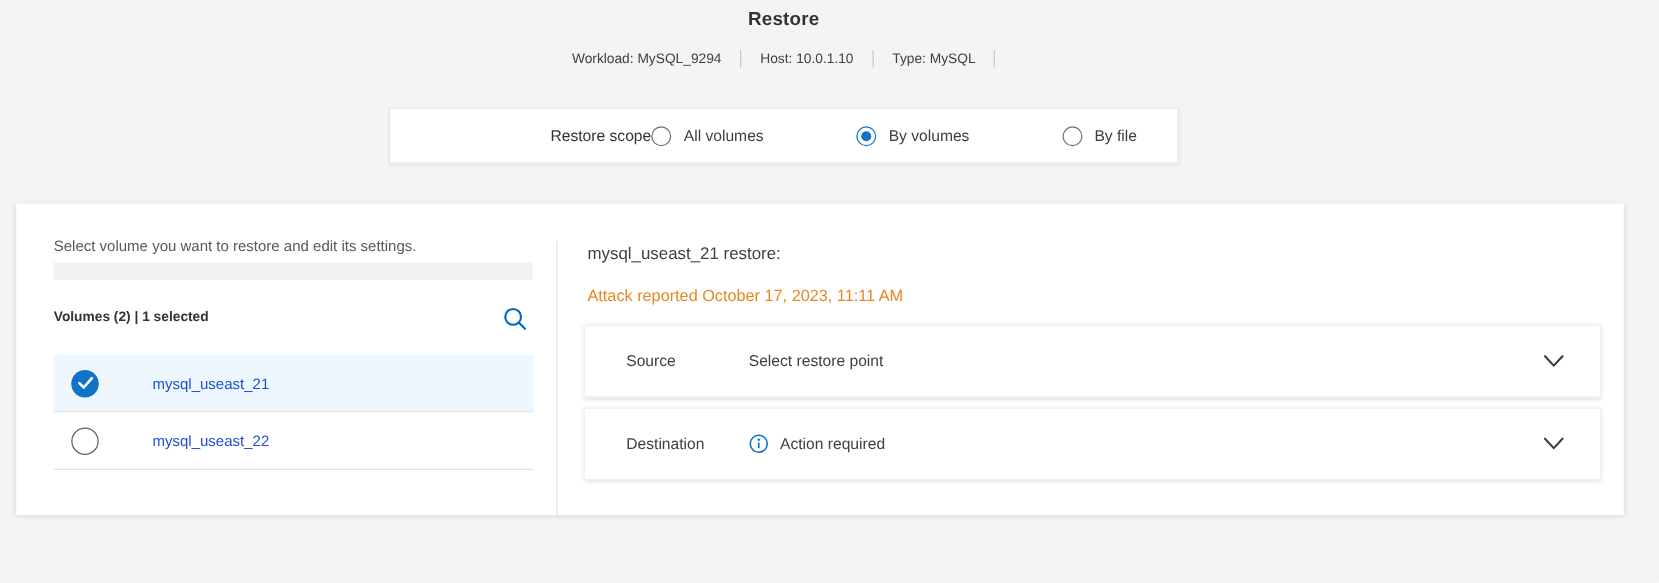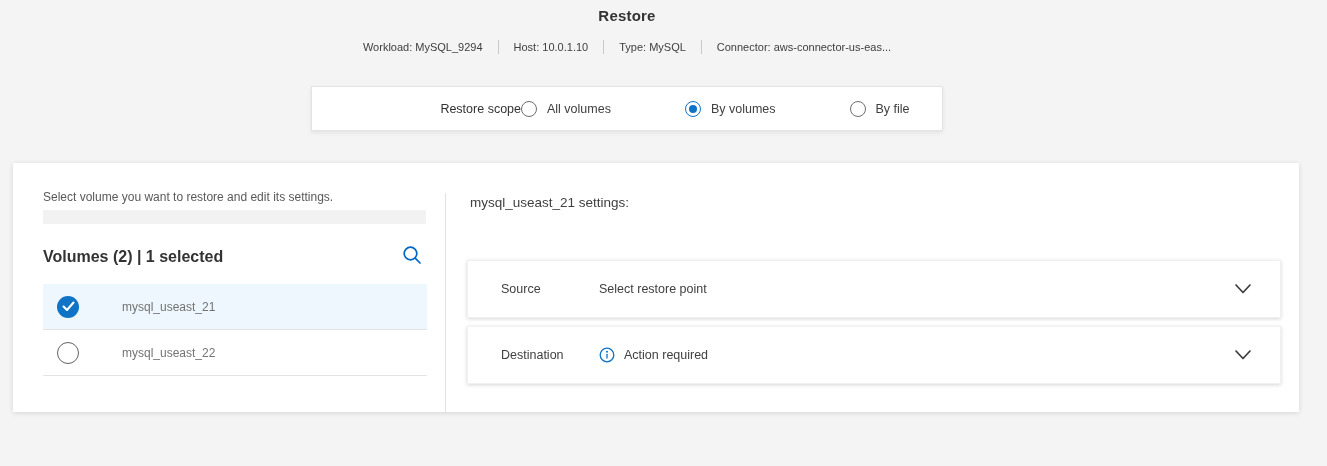--- a/index.html
+++ b/index.html
@@ -25,35 +25,35 @@
   .radio-dot { width:8px; height:8px; border-radius:50%; background:#1074c6; }
   .scope-option-label { font-size:12.5px; color:#404040; }
 
   
   .card { position:absolute; left:13px; top:163px; width:1286px; height:249px; background:#fff;
           box-shadow:0 1px 5px rgba(0,0,0,.13); }
 
   
   .instruction { position:absolute; left:30px; top:27px; font-size:12px; color:#595959; }
   .placeholder-strip { position:absolute; left:30px; top:47px; width:383px; height:14px; background:#f2f2f2; }
-  .volumes-summary { position:absolute; left:30px; top:85px; font-size:16px; font-weight:700; color:#333; }
+  .volumes-summary { position:absolute; left:30px; top:85px; font-size:11px; font-weight:700; color:#333; }
   .search-btn { position:absolute; left:388px; top:81px; width:22px; height:22px; cursor:pointer; }
 
   .table { position:absolute; left:30px; top:121px; width:384px; }
   .thead { position:relative; height:36px; background:#d9ecf8; display:flex; align-items:center; }
   .thead .col-label { position:absolute; left:79px; font-size:12.5px; font-weight:600; color:#333; }
   .sort-icon { position:absolute; left:240px; top:11px; cursor:pointer; }
   .col-resize { position:absolute; left:262px; top:9px; width:1px; height:18px; background:#9e9e9e; }
   .trow { position:relative; height:46px; display:flex; align-items:center; border-bottom:1px solid #e4e4e4; cursor:pointer; background:#fff; }
   .trow.selected { background:#eef7fd; }
   .row-select { position:absolute; left:14px; width:22px; height:22px; border-radius:50%;
                 display:flex; align-items:center; justify-content:center; }
   .row-select.checked { background:#1074c6; }
   .row-select.unchecked { border:1.5px solid #5f6368; background:#fff; }
-  .row-name { position:absolute; left:79px; font-size:12px; color:#737373; }
+  .row-name { position:absolute; left:79px; font-size:12px; color:#1d4ed8; }
 
   .v-divider { position:absolute; left:432px; top:30px; width:1px; height:221px; background:#e3e3e3; }
 
   
   .settings-title { position:absolute; left:457px; top:32px; font-size:13.5px; color:#404040; }
   .alert-text { position:absolute; left:457px; top:66px; font-size:13px; color:#e8871f; }
 
   .accordion { position:absolute; left:454px; width:814px; height:58px; background:#fff;
                border:1px solid #f0f0f0; box-shadow:0 1px 4px rgba(0,0,0,.16);
                display:flex; align-items:center; padding-left:33px; cursor:pointer; }
@@ -71,21 +71,20 @@
 
   <div class="header">
     <div class="page-title">Restore</div>
     <div class="meta-line">
       <span>Workload: MySQL_9294</span>
       <span class="meta-sep"></span>
       <span>Host: 10.0.1.10</span>
       <span class="meta-sep"></span>
       <span>Type: MySQL</span>
       <span class="meta-sep"></span>
-      <span>Connector: aws-connector-us-eas...</span>
     </div>
   </div>
 
   <div class="scope-bar">
     <span class="scope-label">Restore scope</span>
     <div class="scope-options">
       <div class="scope-option">
         <span class="radio-outer"></span>
         <span class="scope-option-label">All volumes</span>
       </div>
@@ -127,21 +126,22 @@
       </div>
 
       <div class="trow">
         <span class="row-select unchecked"></span>
         <span class="row-name">mysql_useast_22</span>
       </div>
     </div>
 
     <div class="v-divider"></div>
 
-    <div class="settings-title">mysql_useast_21 settings:</div>
+    <div class="settings-title">mysql_useast_21 restore:</div>
+    <div class="alert-text">Attack reported October 17, 2023, 11:11 AM</div>
 
     <div class="accordion destination">
       <span class="acc-label">Destination</span>
       <span class="acc-value">
         <svg class="info-icon" viewBox="0 0 16 16">
           <circle cx="8" cy="8" r="6.8" fill="none" stroke="#1074c6" stroke-width="1.3"></circle>
           <circle cx="8" cy="4.8" r="1" fill="#1074c6"></circle>
           <rect x="7.35" y="6.7" width="1.3" height="5" rx="0.65" fill="#1074c6"></rect>
         </svg>
         <span>Action required</span>

